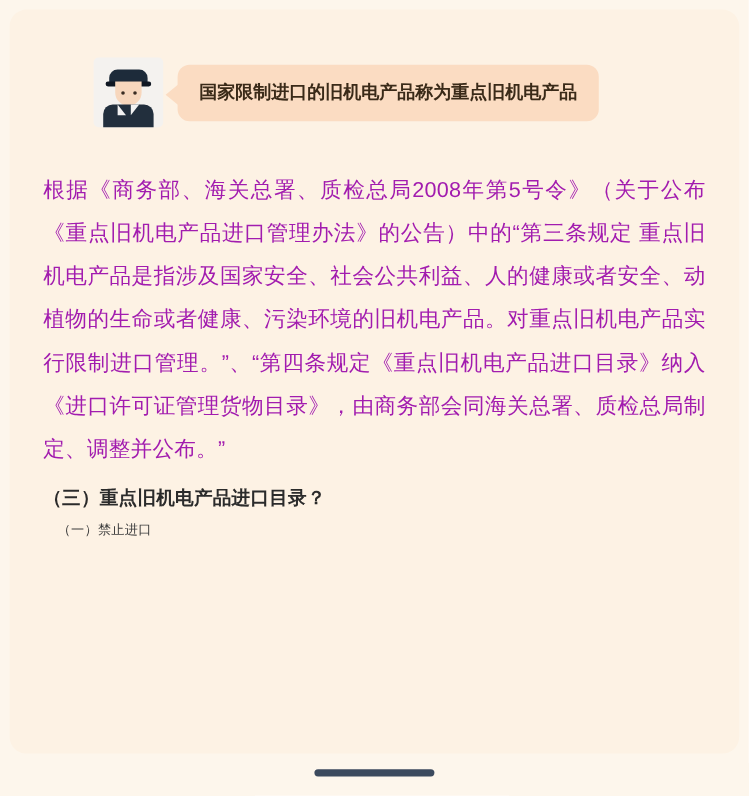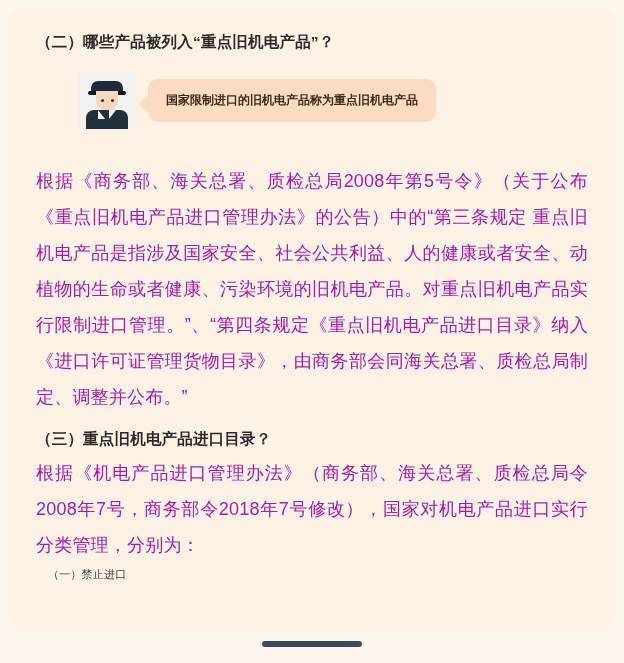--- a/index.html
+++ b/index.html
@@ -120,21 +120,21 @@
   }
   .bubble-wrap {
     position: relative;
     margin-left: 12px;
     flex: 0 1 auto;
   }
   .bubble {
     background: #fbdcc2;
     border-radius: 10px;
     padding: 13px 18px;
-    font-size: 12px;
+    font-size: 15px;
     font-weight: bold;
     color: #3a2a18;
     line-height: 1.4;
     white-space: nowrap;
     text-align: right;
   }
   .bubble-tail {
     position: absolute;
     left: -10px;
     top: 16px;
@@ -175,21 +175,20 @@
     background: #3c4a5e;
     border-radius: 3px;
   }
 </style>
 </head>
 <body>
 
 <div class="page">
   <div class="card">
 
-    <div class="q-heading">（二）哪些产品被列入“重点旧机电产品”？</div>
 
     <div class="avatar-row">
       <div class="avatar">
         <div class="hat"></div>
         <div class="hat-brim"></div>
         <div class="face"></div>
         <div class="eye-l"></div>
         <div class="eye-r"></div>
         <div class="body"></div>
         <div class="collar-l"></div>
@@ -198,20 +197,19 @@
       <div class="bubble-wrap">
         <div class="bubble-tail"></div>
         <div class="bubble">国家限制进口的旧机电产品称为重点旧机电产品</div>
       </div>
     </div>
 
     <p class="body-text">根据《商务部、海关总署、质检总局2008年第5号令》（关于公布《重点旧机电产品进口管理办法》的公告）中的“第三条规定 重点旧机电产品是指涉及国家安全、社会公共利益、人的健康或者安全、动植物的生命或者健康、污染环境的旧机电产品。对重点旧机电产品实行限制进口管理。”、“第四条规定《重点旧机电产品进口目录》纳入《进口许可证管理货物目录》，由商务部会同海关总署、质检总局制定、调整并公布。”</p>
 
     <div class="q-heading second">（三）重点旧机电产品进口目录？</div>
 
-    <p class="body-text tight">根据《机电产品进口管理办法》（商务部、海关总署、质检总局令2008年7号，商务部令2018年7号修改），国家对机电产品进口实行分类管理，分别为：</p>
 
     <div class="list-item">（一）禁止进口</div>
 
   </div>
 
   <div class="home-bar"></div>
 </div>
 
 </body></html>

